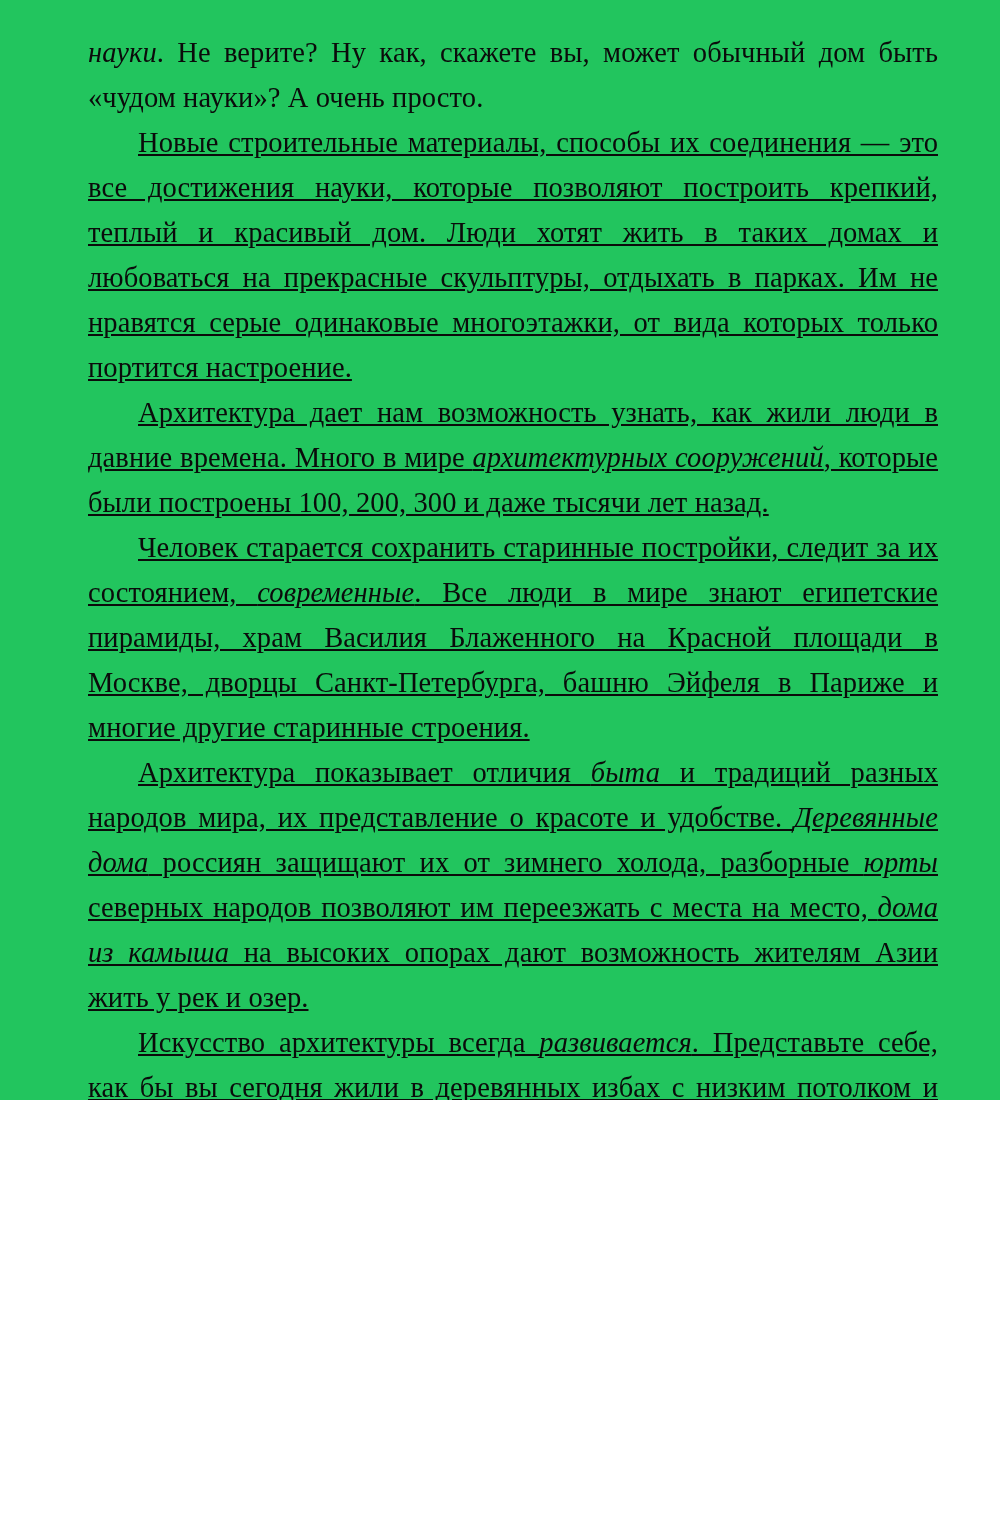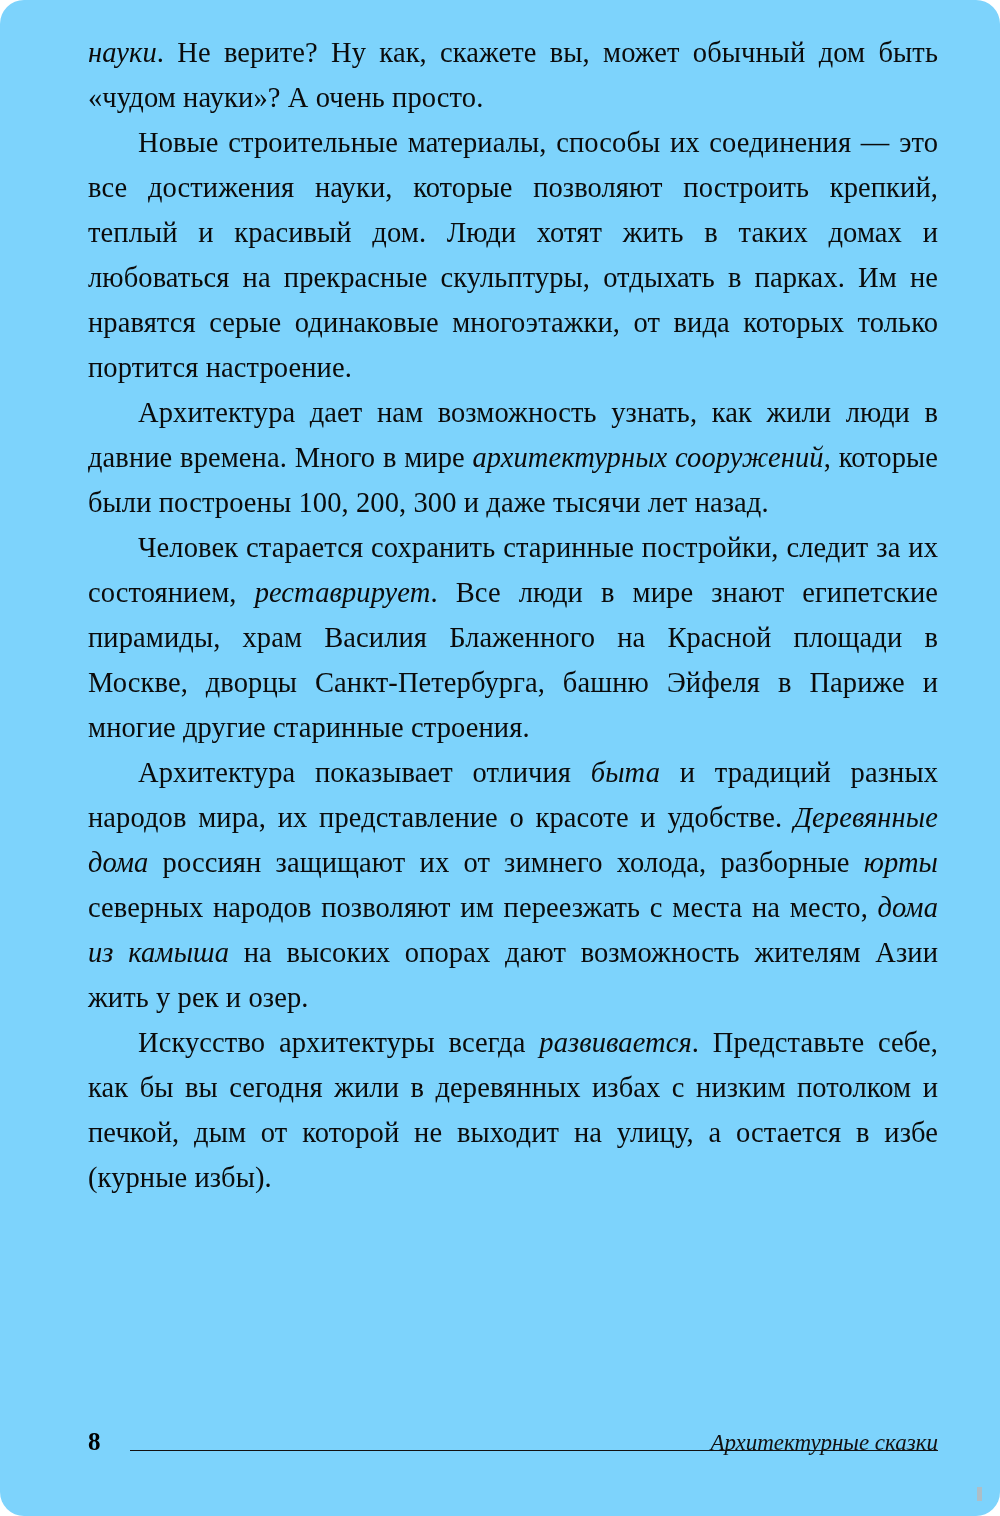--- a/index.html
+++ b/index.html
@@ -3,45 +3,45 @@
 <meta charset="utf-8">
 <style>
   html, body {
     margin: 0;
     padding: 0;
     background: #ffffff;
   }
   .page {
     position: relative;
     width: 1000px;
-    height: 1516px;
-    background: #7dd3fc;
+    height: 1100px;
+    background: #22c55e;
     box-sizing: border-box;
     overflow: hidden;
     font-family: "Liberation Serif", "DejaVu Serif", serif;
     color: #000000;
-    border-radius: 24px;
   }
   .text-column {
     position: absolute;
     left: 88px;
     top: 30px;
     width: 850px;
   }
   .para {
     margin: 0;
     font-size: 28.5px;
     line-height: 45px;
     text-align: justify;
     text-justify: inter-word;
     color: #0b0b0b;
     letter-spacing: 0.1px;
   }
   .para.indent {
     text-indent: 50px;
+    text-decoration: underline;
   }
   .para i, .it {
     font-style: italic;
   }
   .footer {
     position: absolute;
     left: 88px;
     top: 1428px;
     width: 850px;
     height: 40px;
@@ -82,21 +82,21 @@
 </style>
 </head>
 <body>
 
 <div class="page">
 
   <div class="text-column">
     <p class="para"><span class="it">науки</span><span>. Не верите? Ну как, скажете вы, может обычный дом быть «чудом науки»? А очень просто.</span></p>
     <p class="para indent"><span>Новые строительные материалы, способы их соединения — это все достижения науки, которые позволяют построить крепкий, теплый и красивый дом. Люди хотят жить в таких домах и любоваться на прекрасные скульптуры, отдыхать в парках. Им не нравятся серые одинаковые многоэтажки, от вида которых только портится настроение.</span></p>
     <p class="para indent"><span>Архитектура дает нам возможность узнать, как жили люди в давние времена. Много в мире </span><span class="it">архитектурных сооружений</span><span>, которые были построены 100, 200, 300 и даже тысячи лет назад.</span></p>
-    <p class="para indent"><span>Человек старается сохранить старинные постройки, следит за их состоянием, </span><span class="it">реставрирует</span><span>. Все люди в мире знают египетские пирамиды, храм Василия Блаженного на Красной площади в Москве, дворцы Санкт-Петербурга, башню Эйфеля в Париже и многие другие старинные строения.</span></p>
+    <p class="para indent"><span>Человек старается сохранить старинные постройки, следит за их состоянием, </span><span class="it">современные</span><span>. Все люди в мире знают египетские пирамиды, храм Василия Блаженного на Красной площади в Москве, дворцы Санкт-Петербурга, башню Эйфеля в Париже и многие другие старинные строения.</span></p>
     <p class="para indent"><span>Архитектура показывает отличия </span><span class="it">быта</span><span> и традиций разных народов мира, их представление о красоте и удобстве. </span><span class="it">Деревянные дома</span><span> россиян защищают их от зимнего холода, разборные </span><span class="it">юрты</span><span> северных народов позволяют им переезжать с места на место, </span><span class="it">дома из камыша</span><span> на высоких опорах дают возможность жителям Азии жить у рек и озер.</span></p>
     <p class="para indent"><span>Искусство архитектуры всегда </span><span class="it">развивается</span><span>. Представьте себе, как бы вы сегодня жили в деревянных избах с низким потолком и печкой, дым от которой не выходит на улицу, а остается в избе (курные избы).</span></p>
     <p class="para indent"></p>
   </div>
 
   <div class="footer">
     <div class="page-number">8</div>
     <div class="footer-line"></div>
     <div class="book-title">Архитектурные сказки</div>
   </div>

